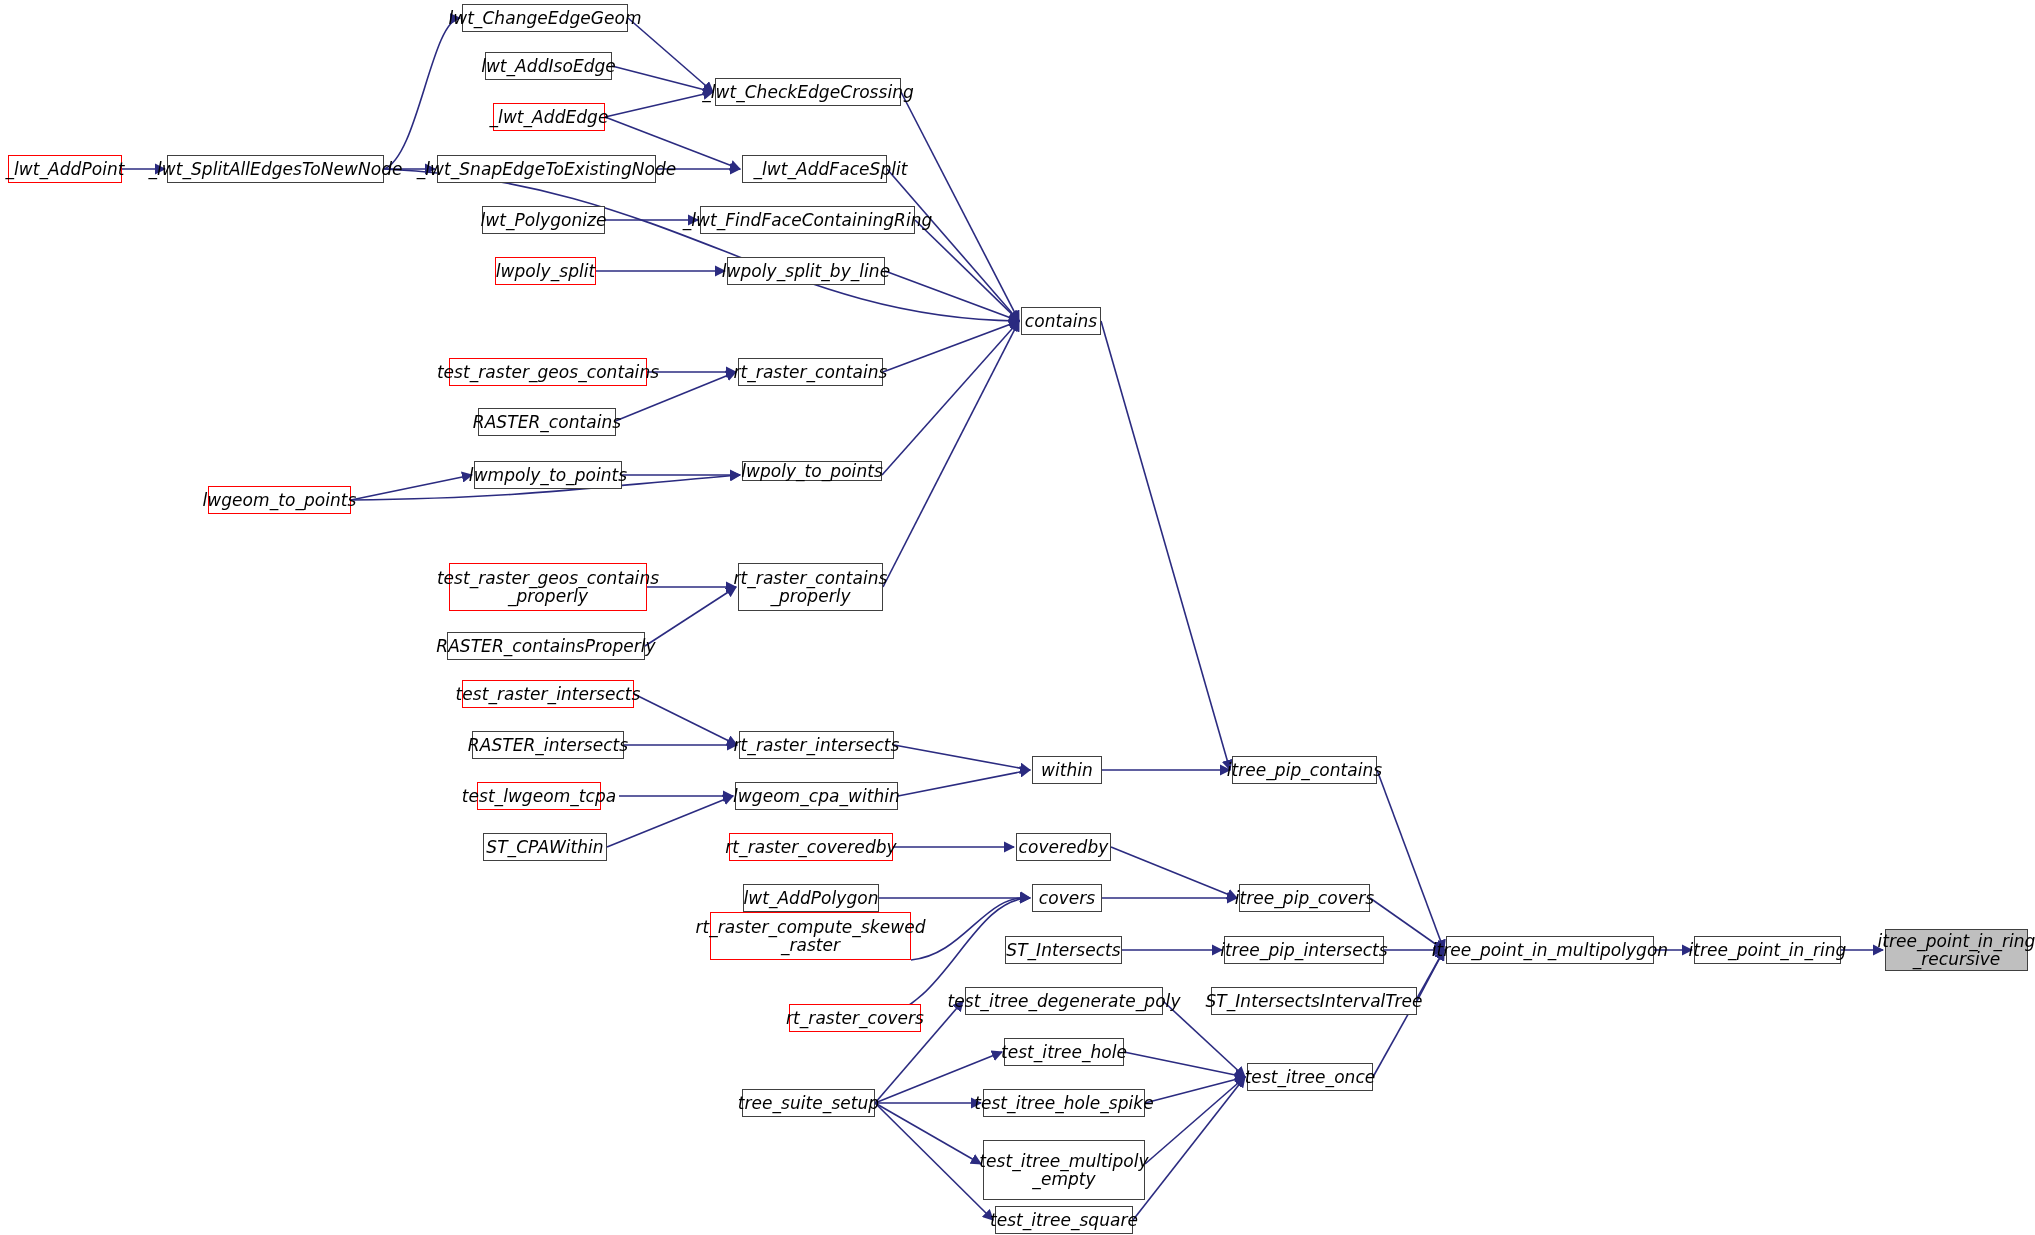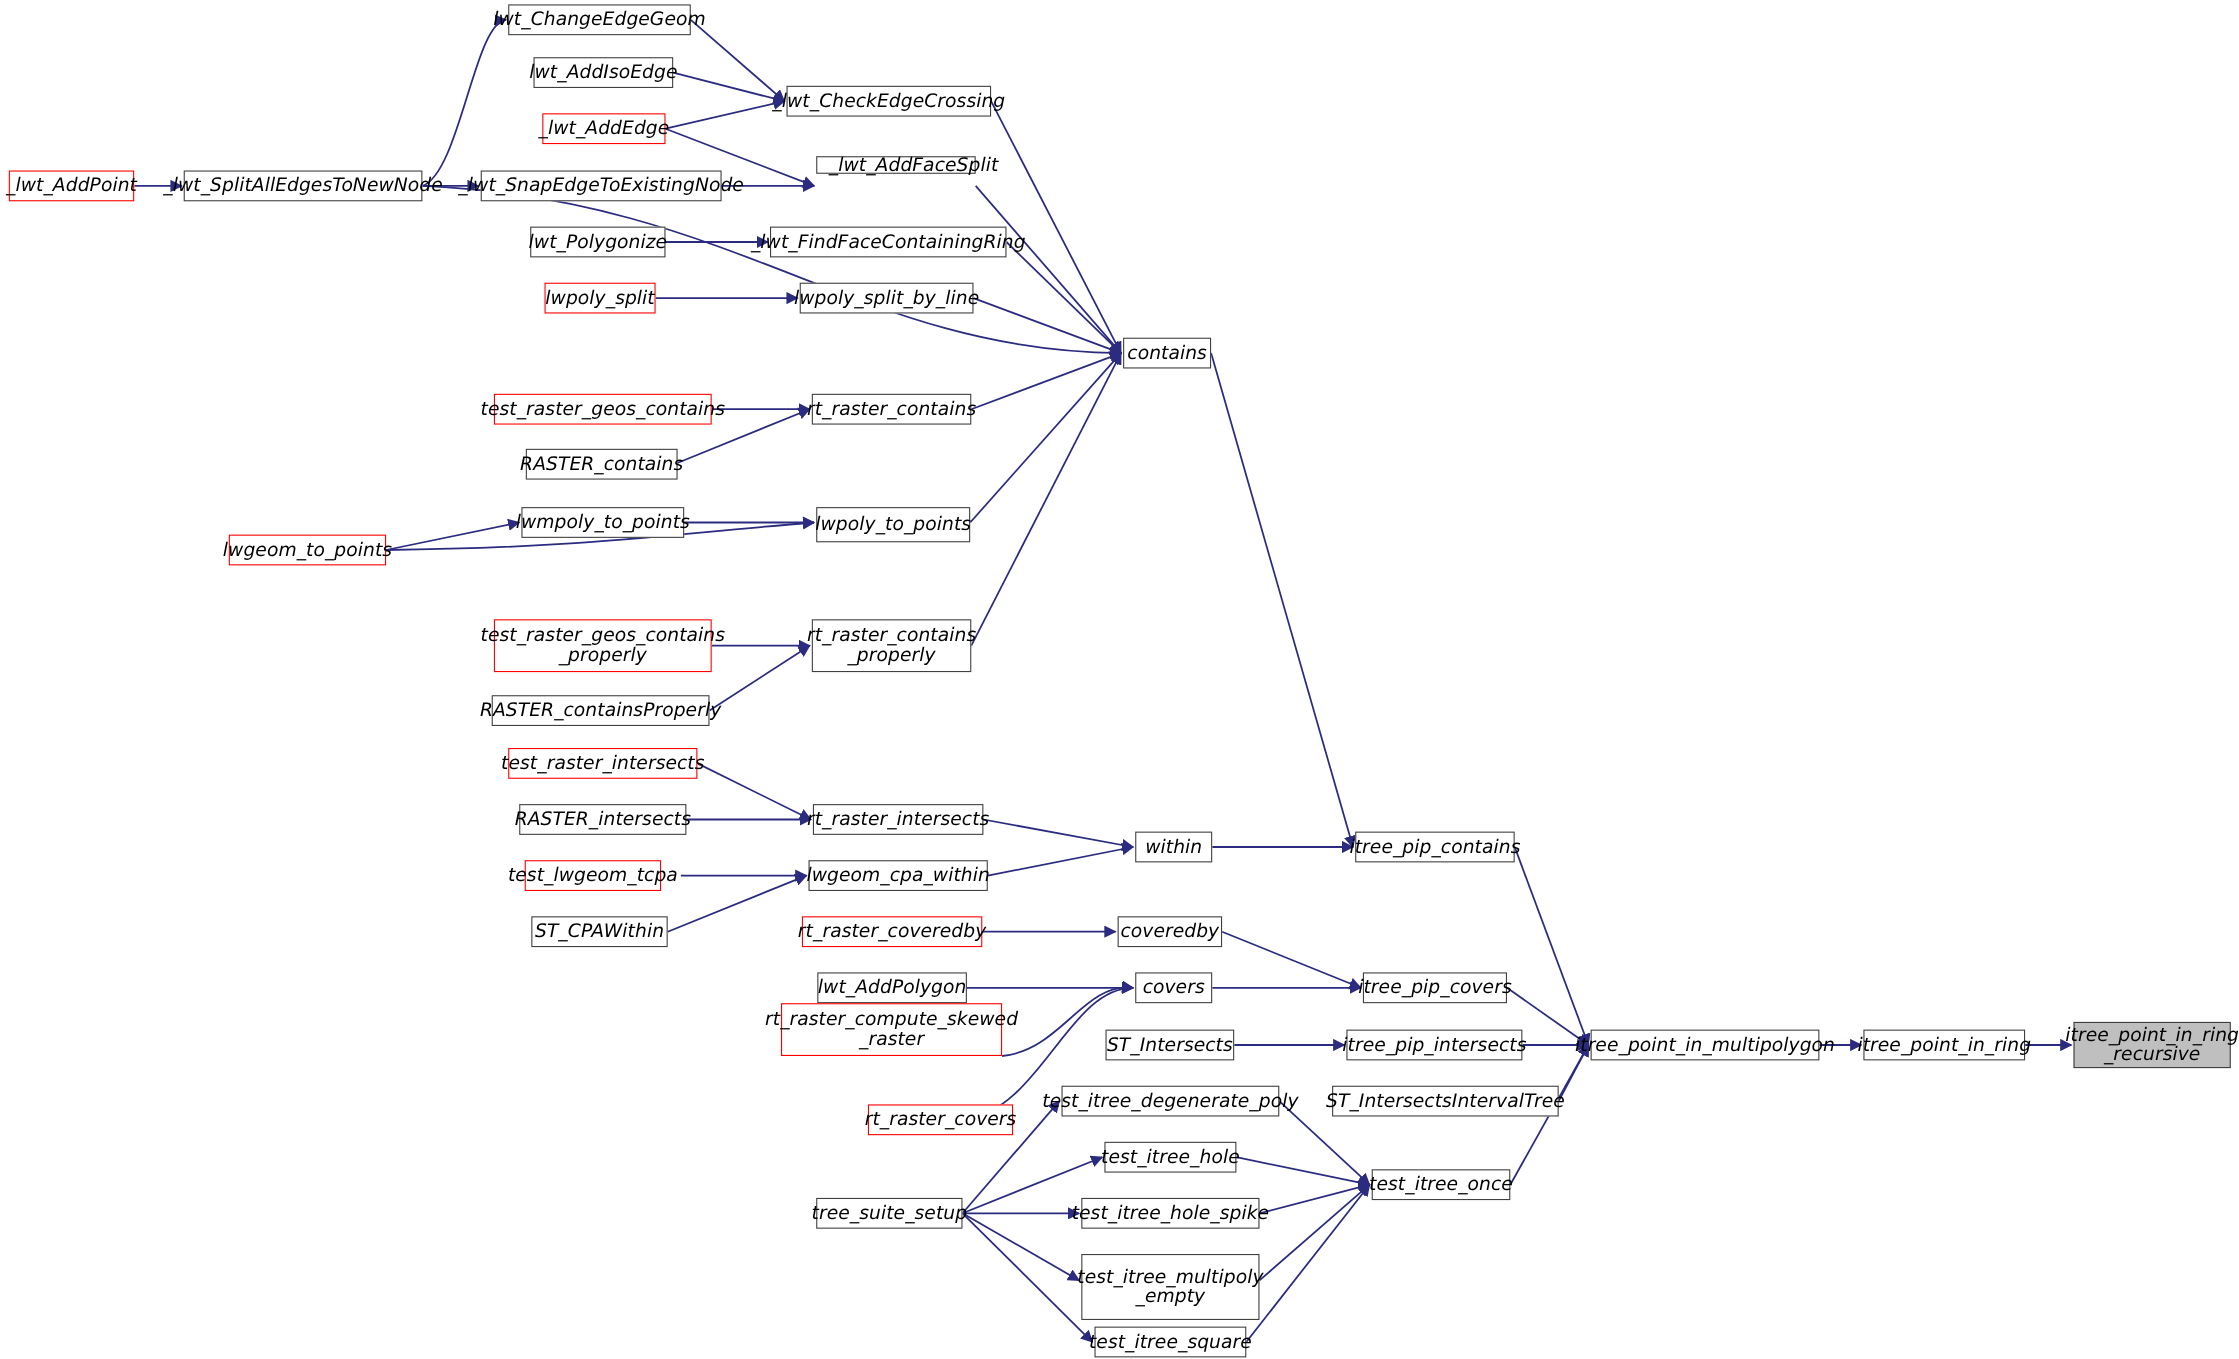--- a/index.html
+++ b/index.html
@@ -104,30 +104,30 @@
   <div id="nodes-layer">
       <div class="node red" style="left: 8px; top: 155px; width: 114px; height: 28px;"><span class="lbl">_lwt_AddPoint</span></div>
       <div class="node" style="left: 167px; top: 155px; width: 217px; height: 28px;"><span class="lbl">_lwt_SplitAllEdgesToNewNode</span></div>
       <div class="node" style="left: 462px; top: 4px; width: 166px; height: 28px;"><span class="lbl">lwt_ChangeEdgeGeom</span></div>
       <div class="node" style="left: 485px; top: 52px; width: 127px; height: 28px;"><span class="lbl">lwt_AddIsoEdge</span></div>
       <div class="node red" style="left: 493px; top: 103px; width: 112px; height: 28px;"><span class="lbl">_lwt_AddEdge</span></div>
       <div class="node" style="left: 437px; top: 155px; width: 219px; height: 28px;"><span class="lbl">_lwt_SnapEdgeToExistingNode</span></div>
       <div class="node" style="left: 482px; top: 206px; width: 123px; height: 28px;"><span class="lbl">lwt_Polygonize</span></div>
       <div class="node red" style="left: 495px; top: 257px; width: 101px; height: 28px;"><span class="lbl">lwpoly_split</span></div>
       <div class="node" style="left: 715px; top: 78px; width: 186px; height: 28px;"><span class="lbl">_lwt_CheckEdgeCrossing</span></div>
-      <div class="node" style="left: 742px; top: 142px; width: 145px; height: 16px; padding-left: 32px;"><span class="lbl">_lwt_AddFaceSplit</span></div>
+      <div class="node" style="left: 742px; top: 155px; width: 145px; height: 28px; padding-left: 32px;"><span class="lbl">_lwt_AddFaceSplit</span></div>
       <div class="node" style="left: 700px; top: 206px; width: 215px; height: 28px;"><span class="lbl">_lwt_FindFaceContainingRing</span></div>
       <div class="node" style="left: 727px; top: 257px; width: 158px; height: 28px;"><span class="lbl">lwpoly_split_by_line</span></div>
       <div class="node" style="left: 1021px; top: 307px; width: 80px; height: 28px;"><span class="lbl">contains</span></div>
       <div class="node red" style="left: 449px; top: 358px; width: 198px; height: 28px;"><span class="lbl">test_raster_geos_contains</span></div>
       <div class="node" style="left: 453px; top: 408px; width: 138px; height: 28px; margin-left: 25px;"><span class="lbl">RASTER_contains</span></div>
       <div class="node" style="left: 738px; top: 358px; width: 145px; height: 28px;"><span class="lbl">rt_raster_contains</span></div>
       <div class="node red" style="left: 208px; top: 486px; width: 143px; height: 28px;"><span class="lbl">lwgeom_to_points</span></div>
       <div class="node" style="left: 474px; top: 461px; width: 148px; height: 28px;"><span class="lbl">lwmpoly_to_points</span></div>
-      <div class="node" style="left: 742px; top: 461px; width: 140px; height: 32px;"><span class="lbl">lwpoly_to_points</span></div>
+      <div class="node" style="left: 742px; top: 461px; width: 140px; height: 20px;"><span class="lbl">lwpoly_to_points</span></div>
       <div class="node red" style="left: 449px; top: 563px; width: 198px; height: 48px;"><span class="lbl">test_raster_geos_contains
 _properly</span></div>
       <div class="node" style="left: 447px; top: 632px; width: 198px; height: 28px;"><span class="lbl">RASTER_containsProperly</span></div>
       <div class="node" style="left: 738px; top: 563px; width: 145px; height: 48px;"><span class="lbl">rt_raster_contains
 _properly</span></div>
       <div class="node red" style="left: 462px; top: 680px; width: 172px; height: 28px;"><span class="lbl">test_raster_intersects</span></div>
       <div class="node" style="left: 472px; top: 731px; width: 152px; height: 28px;"><span class="lbl">RASTER_intersects</span></div>
       <div class="node red" style="left: 477px; top: 782px; width: 124px; height: 28px;"><span class="lbl">test_lwgeom_tcpa</span></div>
       <div class="node" style="left: 483px; top: 833px; width: 124px; height: 28px;"><span class="lbl">ST_CPAWithin</span></div>
       <div class="node" style="left: 739px; top: 731px; width: 155px; height: 28px;"><span class="lbl">rt_raster_intersects</span></div>

